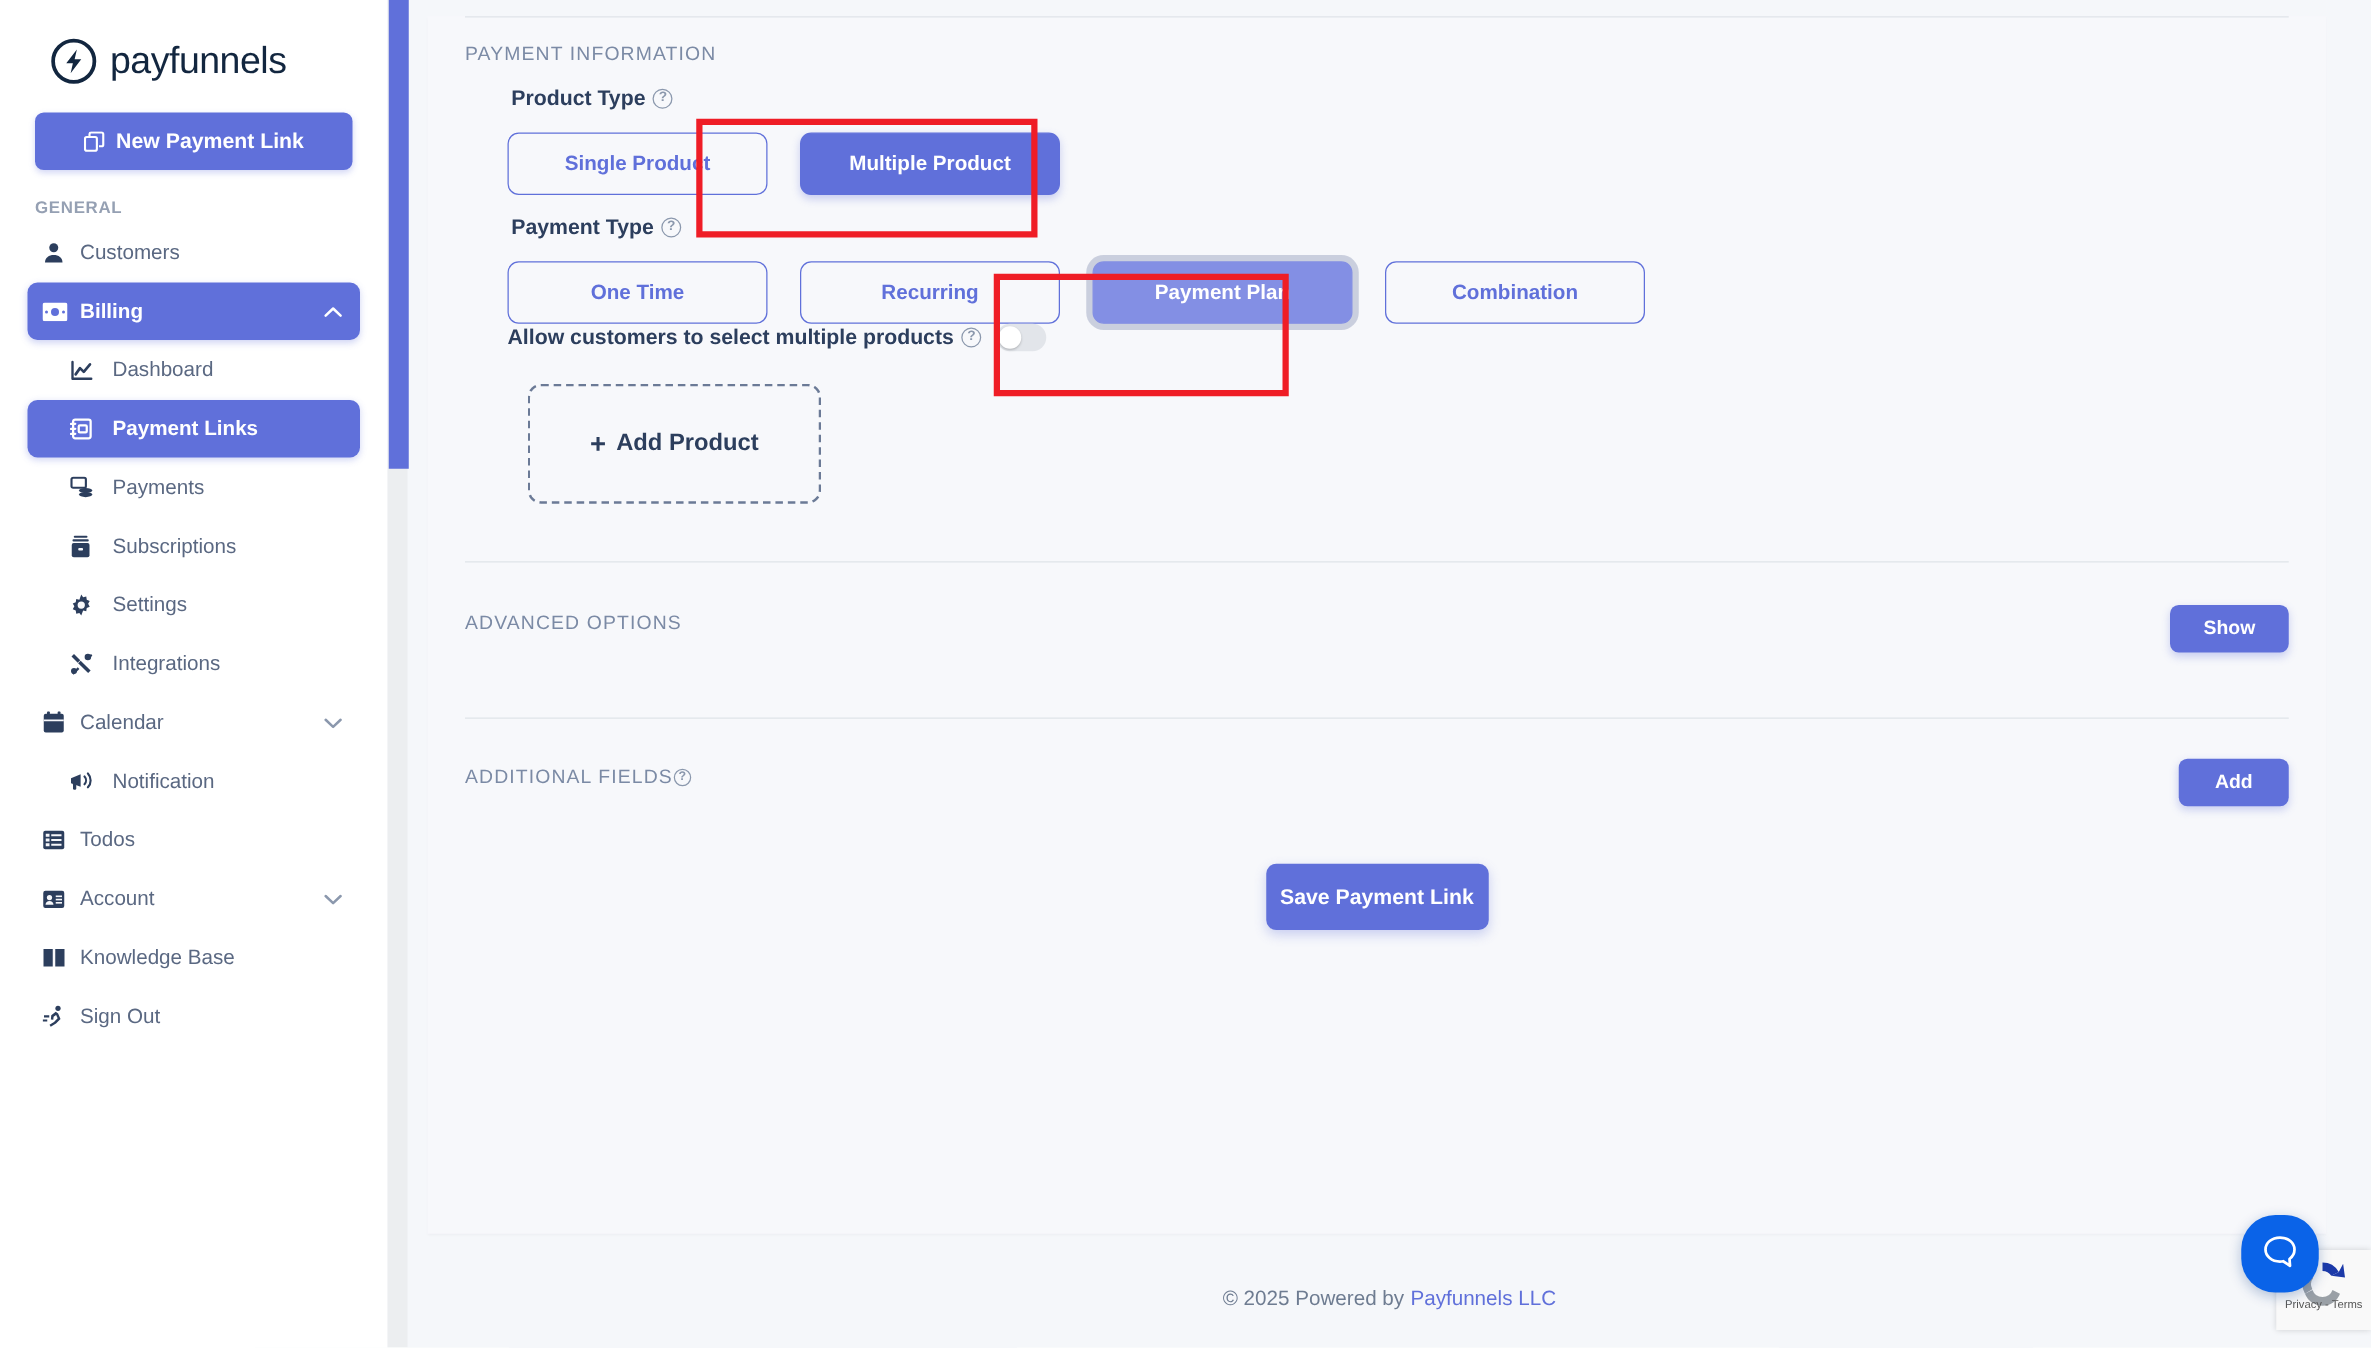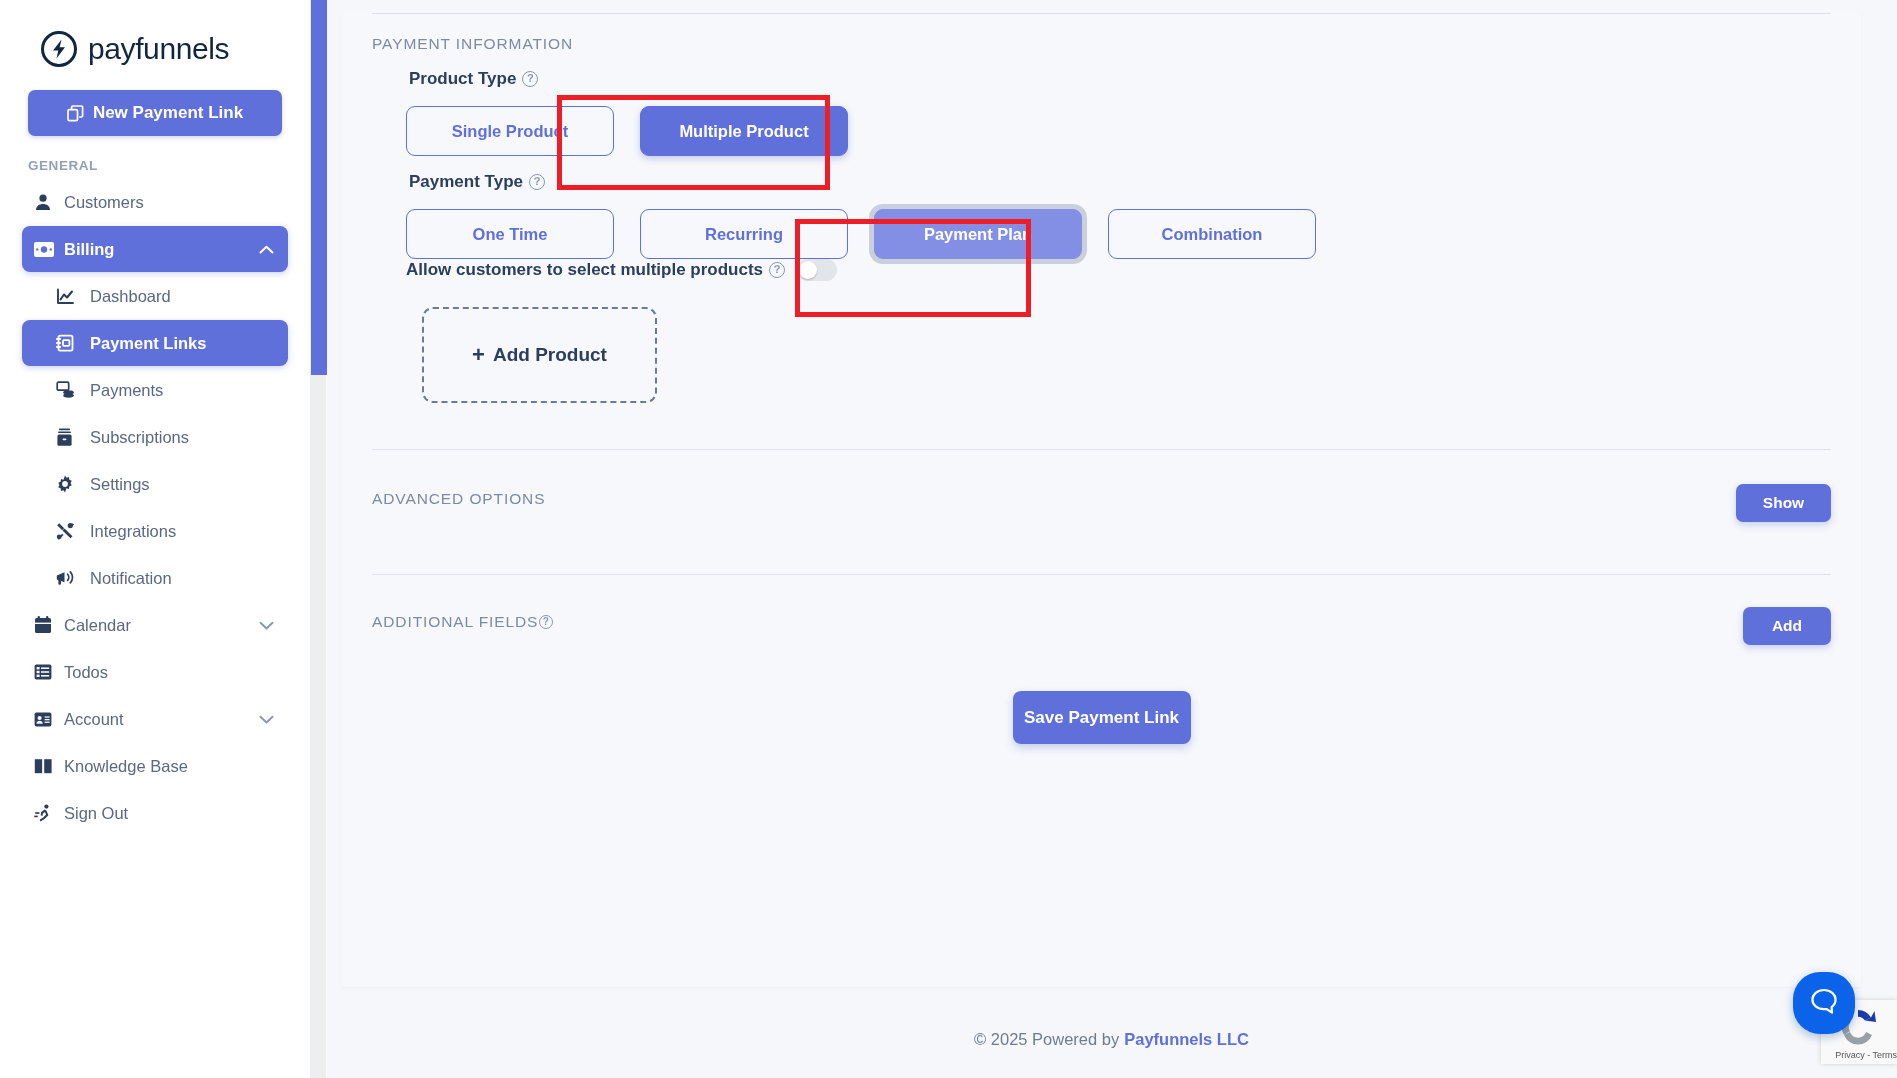--- a/index.html
+++ b/index.html
@@ -164,34 +164,34 @@
     width: 178px; height: 53px;
     display: flex; align-items: center; justify-content: center;
     font-size: 17px; font-weight: 700; cursor: pointer;
     box-shadow: 0 4px 9px rgba(96,112,218,.3);
   }
 
   .footer {
     height: 104px; display: flex; align-items: center; justify-content: center;
     font-size: 16.5px; color: #6e7c91; background: #f5f7fa;
   }
-  .footer b { color: #6070da; margin-left: 5px; font-weight: 700; }
+  .footer b { color: #6070da; margin-left: 5px; font-weight: 400; }
 
   
   .redbox { position: absolute; border: 5px solid #ef1d26; z-index: 20; pointer-events: none; }
 
   
   .recaptcha {
     position: absolute; right: 0; bottom: 14px;
     width: 76px; height: 64px; background: #f9f9f9;
     box-shadow: 0 0 5px rgba(0,0,0,.16);
     z-index: 30; overflow: hidden;
   }
   .recaptcha .rc-logo { position:absolute; left: 12px; top: 4px; }
-  .recaptcha .rc-txt { position: absolute; bottom: 4px; left: 0; right: 0; text-align:right; font-size: 9px; color: #555; }
+  .recaptcha .rc-txt { position: absolute; bottom: 16px; left: 0; right: 0; text-align:center; font-size: 9px; color: #555; }
   .chat-btn {
     position: absolute; right: 42px; bottom: 44px;
     width: 62px; height: 62px; background: #0a63e8;
     border-radius: 44%;
     display: flex; align-items: center; justify-content: center;
     z-index: 31; cursor: pointer;
     box-shadow: 0 3px 10px rgba(10,60,140,.3);
   }
 </style>
 </head>
@@ -313,47 +313,47 @@
             <path d="M6.5 8.5l2-2 8 7.8-2 2z"></path>
             <path d="M16.8 1.2l-3.6 3.6 1.2 1.2 3.6-3.6z"></path>
             <path d="M1.6 16.4l4.6-4.6 1.3 1.3-4.6 4.6z"></path>
             <circle cx="14.3" cy="3.6" r="2.6"></circle>
             <circle cx="3.2" cy="14.8" r="2.4"></circle>
           </svg>
         </span>
         <span class="lbl">Integrations</span>
       </div>
 
+      <div class="nav-item">
+        <span class="ic">
+          <svg width="18" height="18" viewBox="0 0 18 18" fill="currentColor">
+            <rect x="1" y="2" width="16" height="15" rx="1.6"></rect>
+            <rect x="3.6" y="0" width="2.3" height="4" rx="1"></rect>
+            <rect x="12.1" y="0" width="2.3" height="4" rx="1"></rect>
+            <rect x="1" y="6.6" width="16" height="1.4" fill="#f7f8fb"></rect>
+          </svg>
+        </span>
+        <span class="lbl">Calendar</span>
+        <span class="chev">
+          <svg width="15" height="9" viewBox="0 0 15 9" fill="none" stroke="currentColor" stroke-width="2" stroke-linecap="round" stroke-linejoin="round">
+              <polyline points="1.5,1.8 7.5,7.5 13.5,1.8"></polyline>
+            </svg>
+        </span>
+      </div>
+
       <div class="nav-item sub">
         <span class="ic">
           <svg width="19" height="16" viewBox="0 0 19 16" fill="currentColor">
             <path d="M0.8 5.6 L8.5 2.3 V12.3 L0.8 9.6 Z"></path>
             <rect x="2.4" y="9.3" width="2.6" height="5.4" rx="1"></rect>
             <path d="M11.6 4.2a4.6 4.6 0 0 1 0 6.2" fill="none" stroke="currentColor" stroke-width="1.7" stroke-linecap="round"></path>
             <path d="M14.3 1.8a8 8 0 0 1 0 11" fill="none" stroke="currentColor" stroke-width="1.7" stroke-linecap="round"></path>
           </svg>
         </span>
         <span class="lbl">Notification</span>
-      </div>
-
-      <div class="nav-item">
-        <span class="ic">
-          <svg width="18" height="18" viewBox="0 0 18 18" fill="currentColor">
-            <rect x="1" y="2" width="16" height="15" rx="1.6"></rect>
-            <rect x="3.6" y="0" width="2.3" height="4" rx="1"></rect>
-            <rect x="12.1" y="0" width="2.3" height="4" rx="1"></rect>
-            <rect x="1" y="6.6" width="16" height="1.4" fill="#f7f8fb"></rect>
-          </svg>
-        </span>
-        <span class="lbl">Calendar</span>
-        <span class="chev">
-          <svg width="15" height="9" viewBox="0 0 15 9" fill="none" stroke="currentColor" stroke-width="2" stroke-linecap="round" stroke-linejoin="round">
-              <polyline points="1.5,1.8 7.5,7.5 13.5,1.8"></polyline>
-            </svg>
-        </span>
       </div>
 
       <div class="nav-item">
         <span class="ic">
           <svg width="18" height="16" viewBox="0 0 18 16" fill="currentColor">
             <rect x="0.6" y="0.6" width="16.8" height="14.8" rx="1.6"></rect>
             <rect x="2.6" y="3" width="3" height="2.4" fill="#f7f8fb"></rect>
             <rect x="2.6" y="6.8" width="3" height="2.4" fill="#f7f8fb"></rect>
             <rect x="2.6" y="10.6" width="3" height="2.4" fill="#f7f8fb"></rect>
             <rect x="7" y="3.4" width="8.2" height="1.6" fill="#f7f8fb"></rect>

